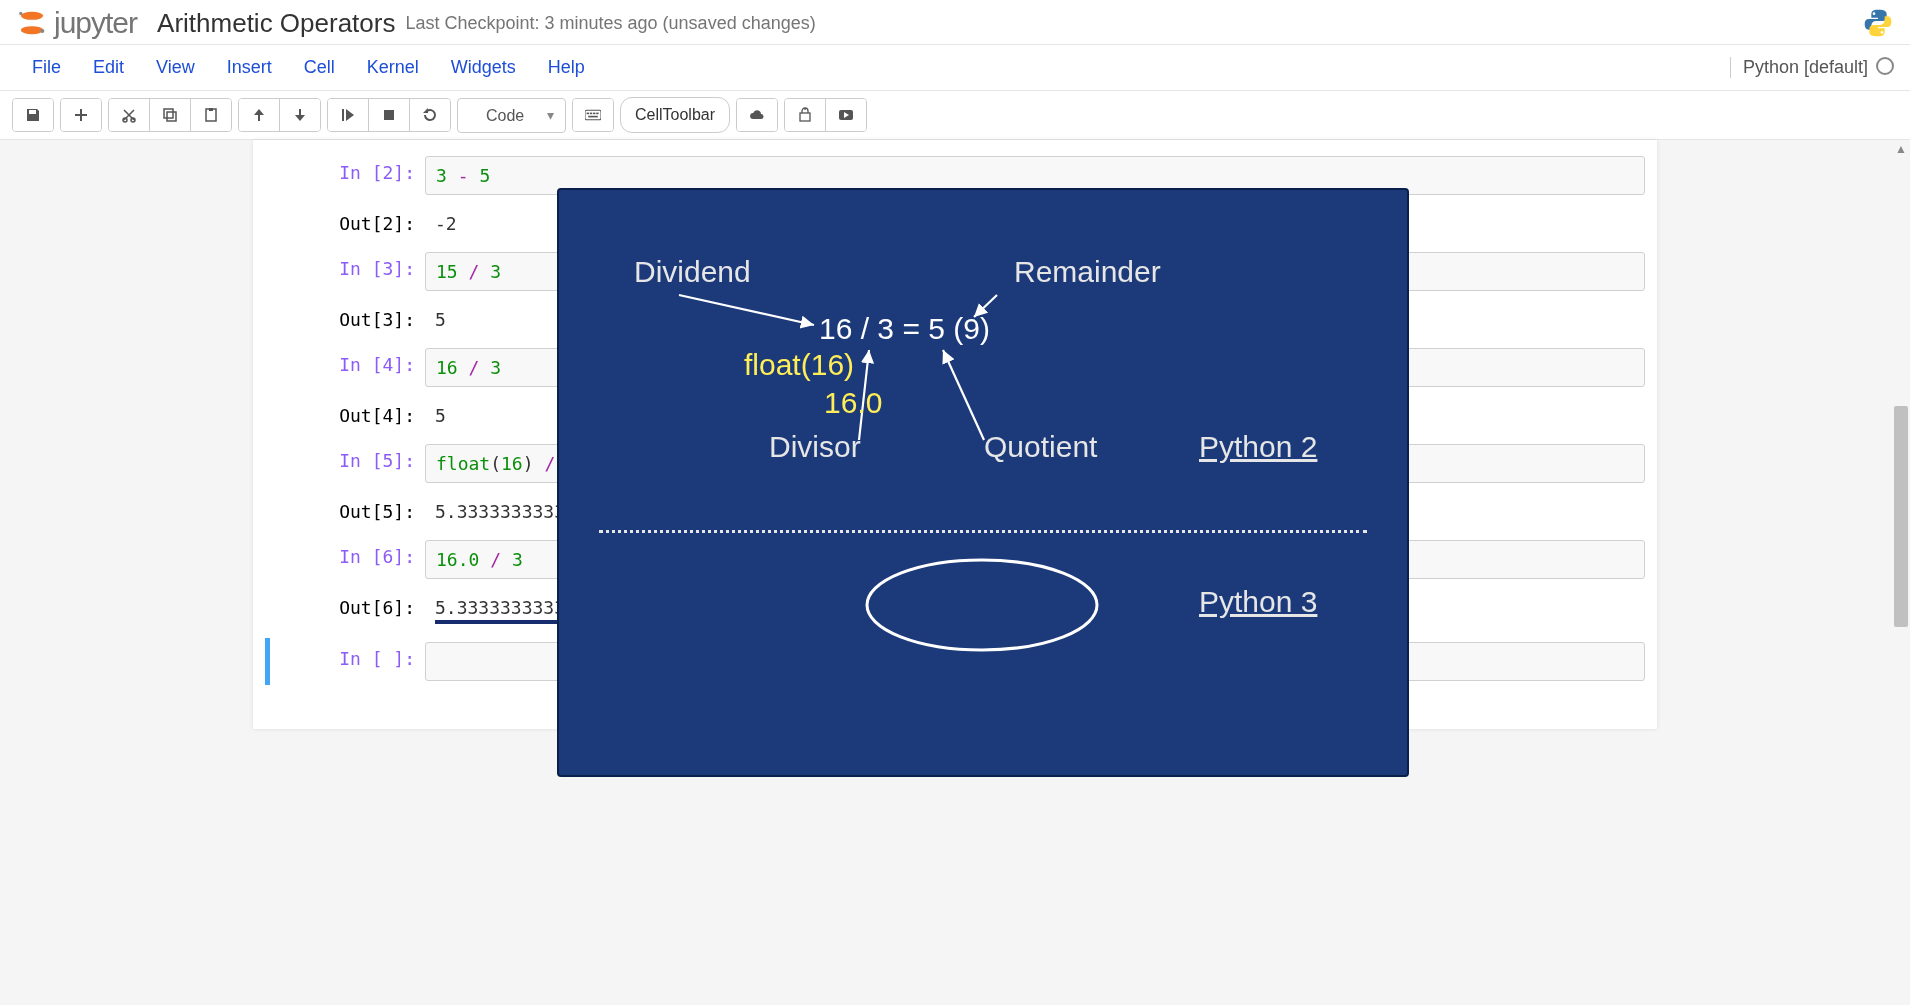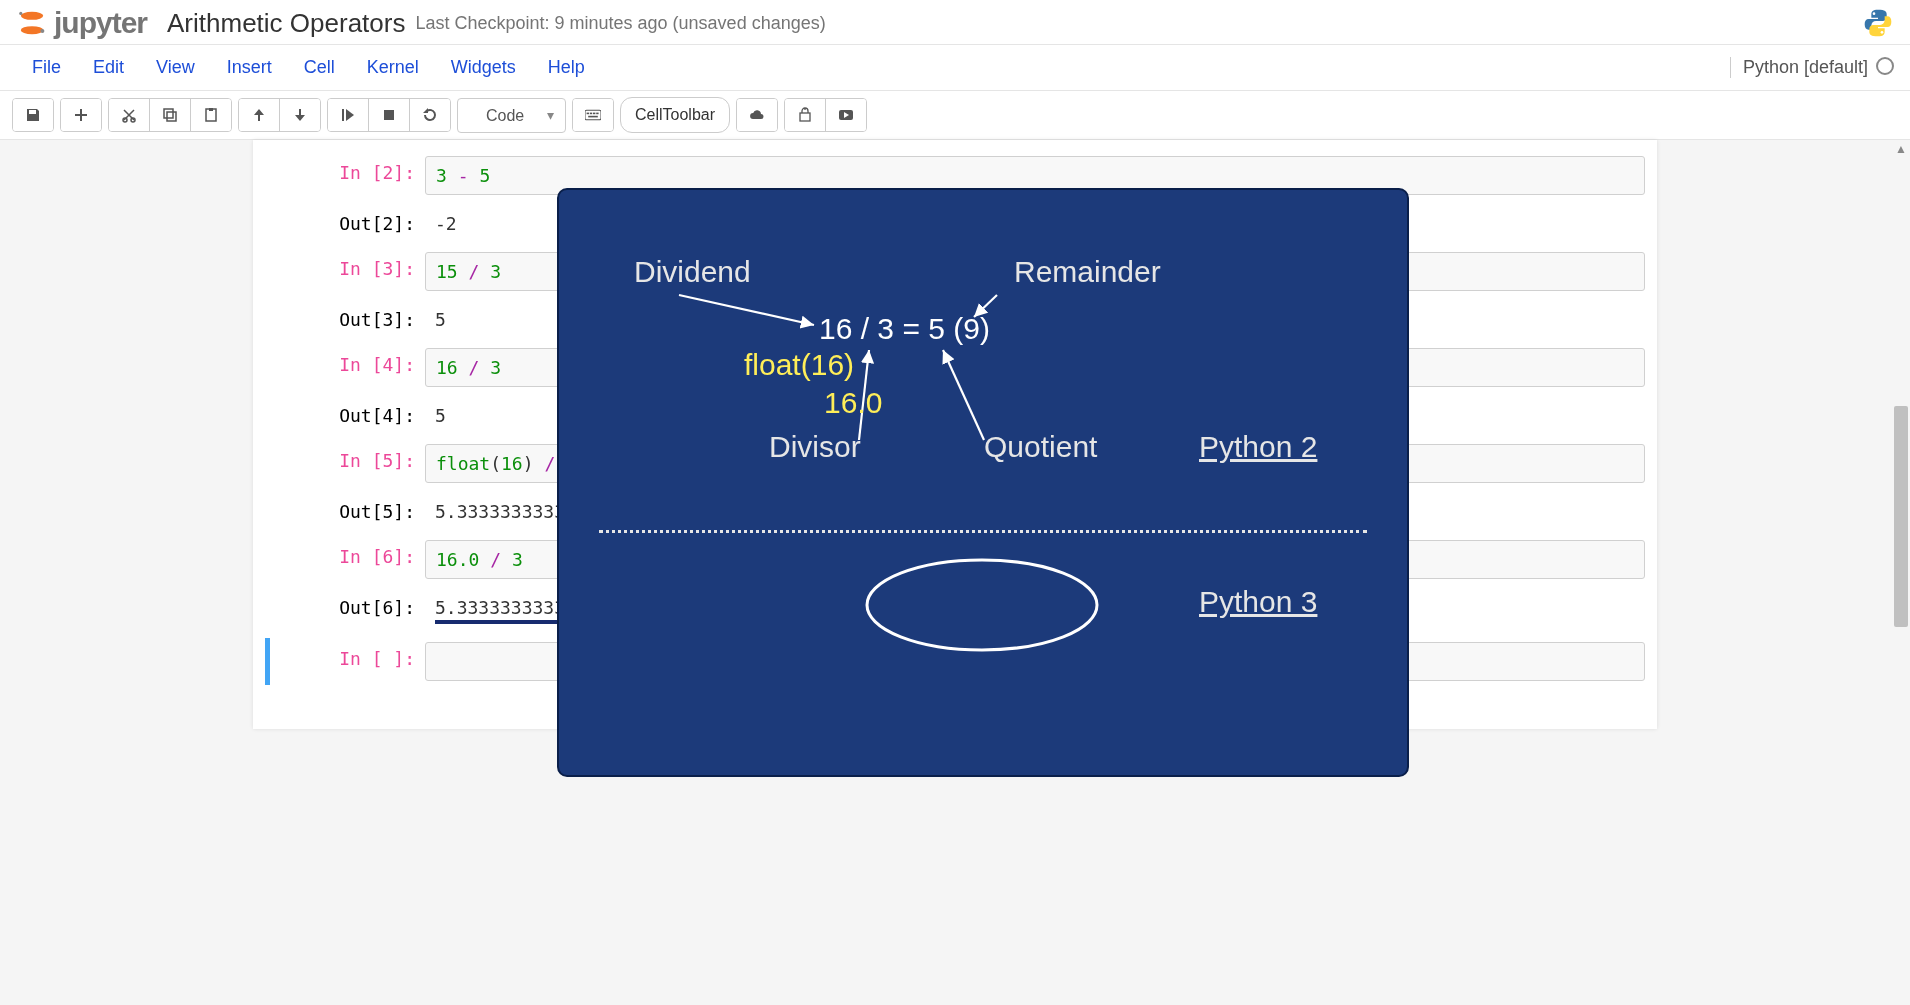--- a/index.html
+++ b/index.html
@@ -1,19 +1,19 @@
 <!DOCTYPE html>
 <html><head>
 <meta charset="utf-8">
 <style>
 body{margin:0;font-family:"Helvetica Neue",Helvetica,Arial,sans-serif;font-size:14px;color:#333;background:#fff}
 .header{display:flex;align-items:center;padding:6px 16px 4px;border-bottom:1px solid #e5e5e5}
 .logo{display:flex;align-items:center;margin-right:20px}
 .logo svg{width:32px;height:32px;margin-right:6px}
-.logo-text{font-size:30px;font-weight:700;color:#757575;letter-spacing:-1px}
+.logo-text{font-size:30px;font-weight:400;color:#757575;letter-spacing:-1px}
 .title{font-size:26px;color:#333;margin-right:10px}
 .checkpoint{font-size:18px;color:#757575}
 .kernel-logo{margin-left:auto;width:32px;height:32px}
 .menubar{display:flex;align-items:center;padding:4px 16px;border-bottom:1px solid #e5e5e5;position:relative}
 .menu-item{padding:8px 16px;font-size:18px;color:#1d4ed8;cursor:pointer}
 .kernel-indicator{margin-left:auto;display:flex;font-size:18px;color:#555;border-left:1px solid #ccc;padding-left:12px}
 .kernel-circle{width:14px;height:14px;border:2px solid #888;border-radius:50%;margin-left:8px}
 .toolbar{display:flex;align-items:center;padding:6px 12px;border-bottom:1px solid #e5e5e5;gap:6px}
 .btn-group{display:flex;border:1px solid #ccc;border-radius:4px;overflow:hidden}
 .btn{border:none;background:#fff;padding:8px 12px;cursor:pointer;color:#555;display:flex;align-items:center;justify-content:center;min-width:18px;border-right:1px solid #ccc}
@@ -21,32 +21,32 @@
 .btn svg{width:16px;height:16px}
 .cell-type{border:1px solid #ccc;border-radius:4px;padding:8px 40px 8px 28px;font-size:16px;background:#fff;position:relative;appearance:none;color:#555}
 .select-wrap{position:relative}
 .select-wrap::after{content:"▾";position:absolute;right:12px;top:50%;transform:translateY(-50%);color:#888;pointer-events:none}
 .cell-toolbar-label{border:1px solid #ccc;border-radius:12px;padding:8px 14px;font-size:16px;color:#333;background:#fff}
 .notebook-container{background:#f5f5f5;padding:0 0 40px;min-height:calc(100vh - 160px);position:relative}
 .notebook-inner{background:#fff;margin:0 auto;max-width:1380px;padding:8px 12px 40px;box-shadow:0 0 4px rgba(0,0,0,.1)}
 .cell{display:flex;margin:4px 0;padding:4px 0}
 .cell.selected{border-left:5px solid #42a5f5;background:transparent}
 .prompt{width:150px;text-align:right;padding:6px 10px 6px 0;font-family:Menlo,Consolas,monospace;font-size:18px;flex-shrink:0}
-.prompt.in{color:#ec4899}
+.prompt.in{color:#8b5cf6}
 .prompt.out{color:#000000}
 .code-area{flex:1;border:1px solid #d0d0d0;border-radius:3px;padding:8px 10px;font-family:Menlo,Consolas,monospace;font-size:18px;background:#f8f8f8}
 .out-area{flex:1;padding:6px 10px;font-family:Menlo,Consolas,monospace;font-size:18px}
 .tok-num{color:#0b8f0b}
 .tok-op{color:#a626a4}
 .tok-fn{color:#0b8f0b}
 .out-underline{border-bottom:4px solid #172b6f;display:inline-block;padding-bottom:2px}
 .scrollbar{position:absolute;right:0;top:0;width:18px;height:100%;background:#f5f5f5}
 .scroll-thumb{position:absolute;right:2px;top:30%;width:14px;height:25%;background:#c0c0c0;border-radius:2px}
 .scroll-arrow{position:absolute;right:3px;width:12px;height:12px;color:#888;font-size:12px;text-align:center}
-.overlay-panel{position:absolute;left:557px;top:48px;width:848px;height:585px;background:#1c3a7a;border:2px solid #0a1f4a;border-radius:10px;color:#e6e6e6;font-family:Arial,sans-serif}
+.overlay-panel{position:absolute;left:557px;top:48px;width:848px;height:585px;background:#1c3a7a;border:2px solid #0a1f4a;border-radius:4px;color:#e6e6e6;font-family:Arial,sans-serif}
 .ov-label{position:absolute;font-size:30px}
 .ov-eq{position:absolute;font-size:30px;color:#fff}
 .ov-yellow{color:#ffee58}
 .ov-link{position:absolute;font-size:30px;color:#e6e6e6;text-decoration:underline}
 .ov-divider{position:absolute;left:40px;right:40px;top:340px;border-top:3px dotted #e6e6e6}
 .ov-arrow{stroke:#fff;stroke-width:2.2;fill:none}
 </style>
 </head>
 <body>
 
@@ -54,21 +54,21 @@
   <div class="logo">
     <svg viewBox="0 0 40 40">
         <ellipse cx="20" cy="11" rx="14" ry="5" fill="#f37626"></ellipse>
         <ellipse cx="20" cy="29" rx="14" ry="5" fill="#f37626"></ellipse>
         <circle cx="6" cy="8" r="2" fill="#888"></circle>
         <circle cx="33" cy="30" r="2.5" fill="#888"></circle>
       </svg>
     <span class="logo-text">jupyter</span>
   </div>
   <span class="title">Arithmetic Operators</span>
-  <span class="checkpoint">Last Checkpoint: 9 minutes ago (unsaved changes)</span>
+  <span class="checkpoint">Last Checkpoint: 3 minutes ago (unsaved changes)</span>
   <svg class="kernel-logo" viewBox="0 0 48 48">
     <path fill="#3776ab" d="M24 4c-8 0-10 3-10 7v5h10v2H10c-4 0-6 3-6 8s2 8 6 8h4v-6c0-4 3-7 7-7h10c3 0 6-2 6-6V11c0-4-2-7-13-7z"></path>
     <path fill="#ffd43b" d="M24 44c8 0 10-3 10-7v-5H24v-2h14c4 0 6-3 6-8s-2-8-6-8h-4v6c0 4-3 7-7 7H17c-3 0-6 2-6 6v4c0 4 2 7 13 7z"></path>
     <circle cx="18" cy="10" r="2" fill="#fff"></circle>
       <circle cx="30" cy="38" r="2" fill="#fff"></circle>
   </svg>
 </div>
 
 <div class="menubar">
   <div class="menu-item">File</div>

